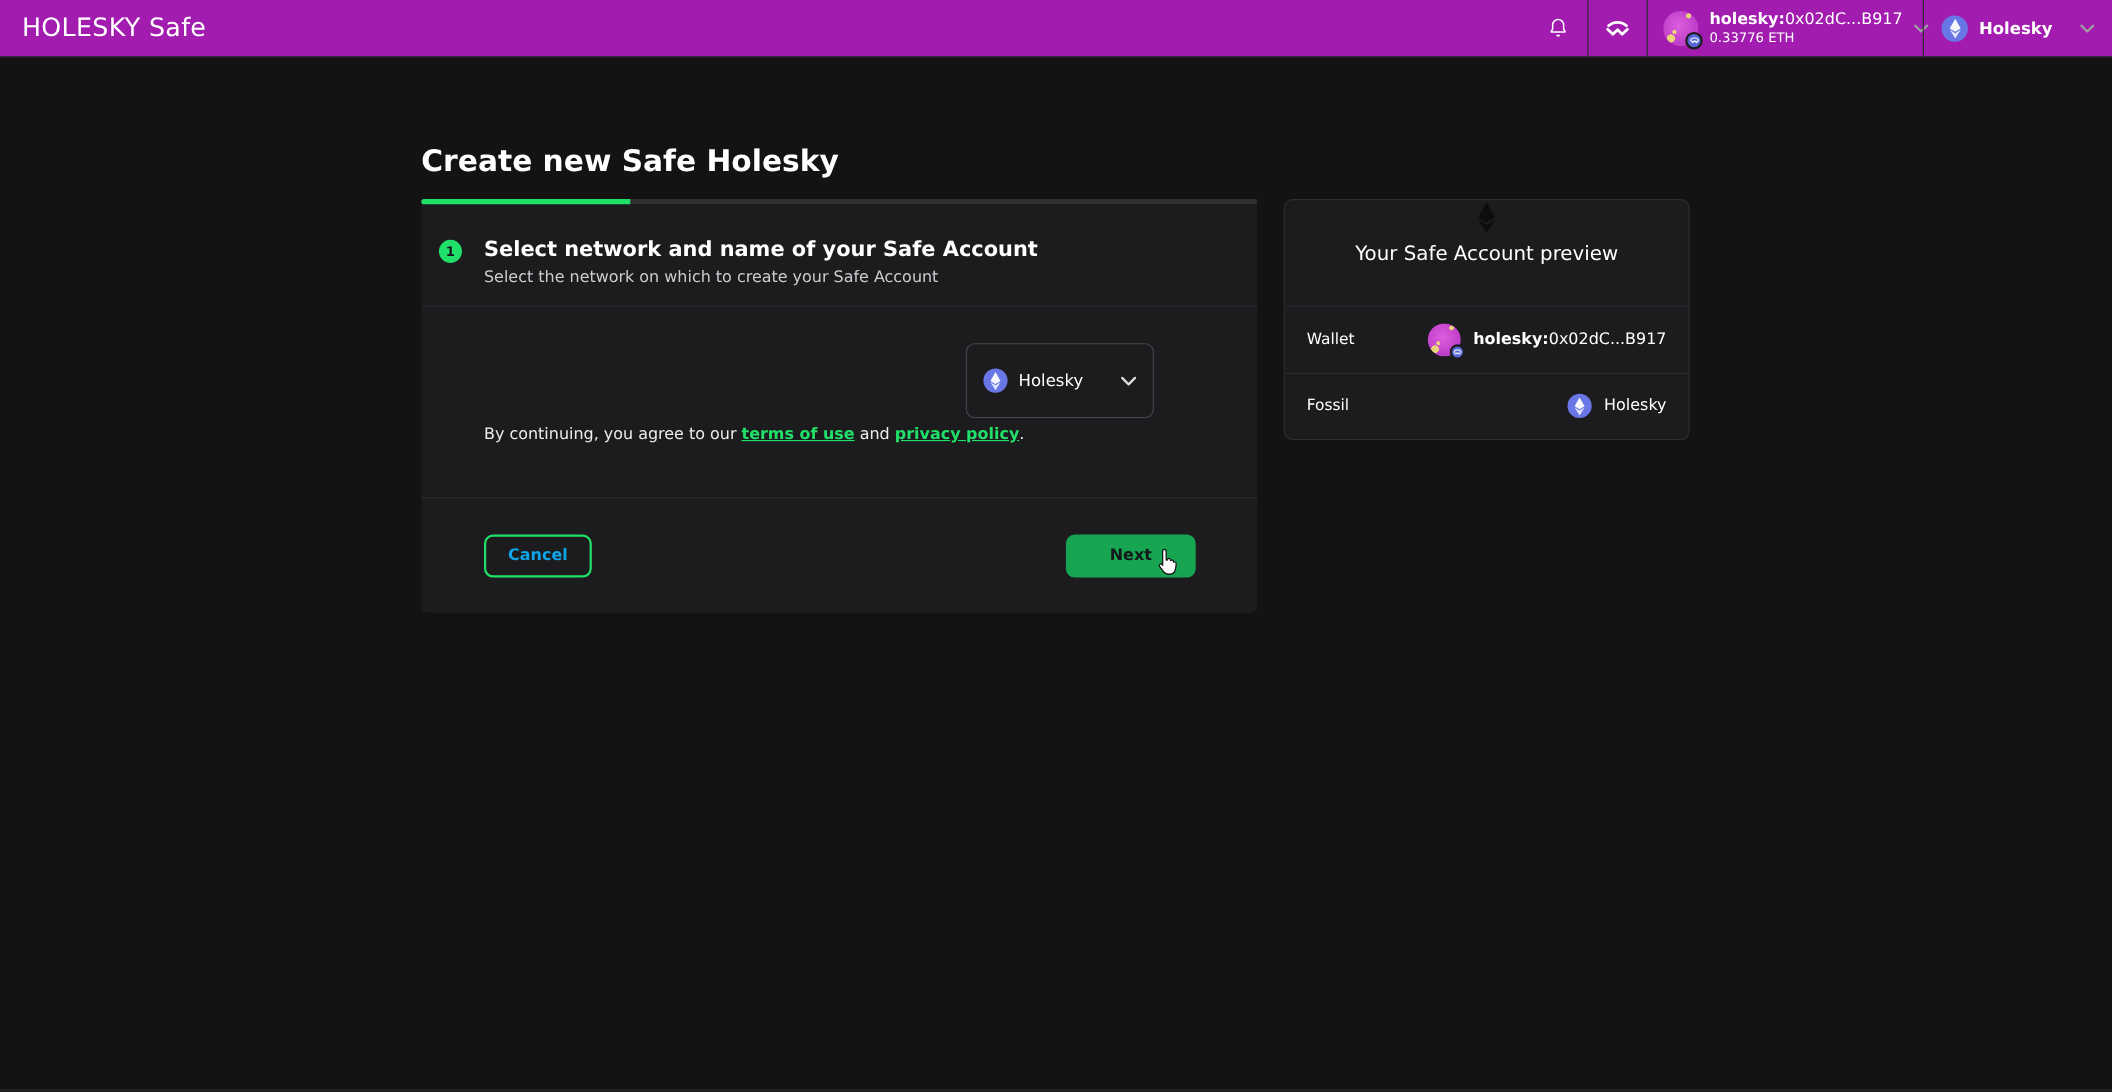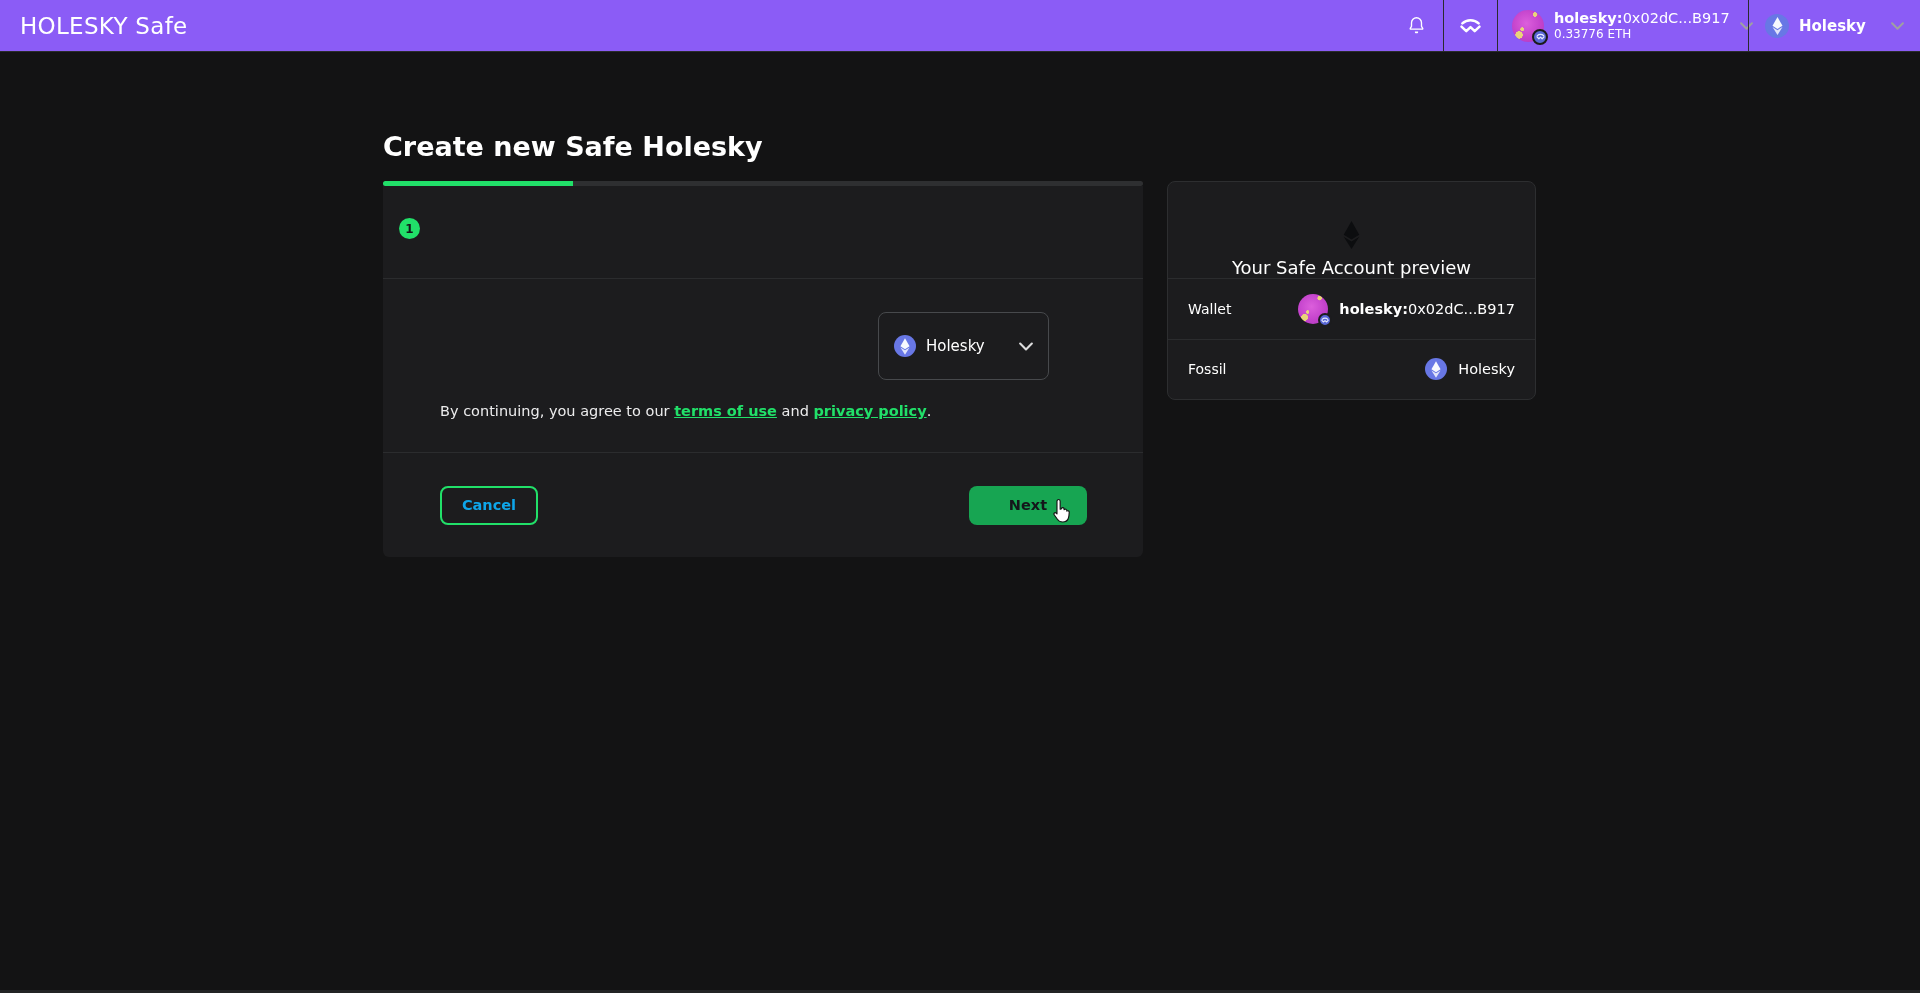--- a/index.html
+++ b/index.html
@@ -4,21 +4,21 @@
 <style>
   * { margin:0; padding:0; box-sizing:border-box; }
   html,body { width:1920px; height:993px; }
   body {
     position:relative; overflow:hidden;
     background:#131314;
     font-family:"DejaVu Sans","Liberation Sans",sans-serif;
     color:#fff;
   }
   
-  .topbar{position:absolute;top:0;left:0;right:0;height:52px;background:#8b5cf6;
+  .topbar{position:absolute;top:0;left:0;right:0;height:52px;background:#a21caf;
     border-bottom:1px solid #2A2B2C;display:flex;align-items:center;z-index:10;}
   .logo{margin-left:20px;font-size:23px;font-weight:500;letter-spacing:.3px;cursor:pointer;}
   .topbar-right{margin-left:auto;display:flex;align-items:stretch;height:100%;}
   .hsec{display:flex;align-items:center;justify-content:center;cursor:pointer;}
   .hsec + .hsec{border-left:1px solid #2A2B2C;}
   .bell-sec{width:53px;}
   .wc-sec{width:54px;}
   .account-sec{width:251px;justify-content:flex-start;padding:0 16px 0 14px;gap:10px;}
   .network-sec{width:172px;justify-content:flex-start;padding:0 16px;gap:10px;}
   .acct-text{display:flex;flex-direction:column;line-height:1.25;}
@@ -62,32 +62,32 @@
   .name-field{position:absolute;left:57px;top:33px;width:428px;height:68px;
     border:1px solid #5E6063;border-radius:8px;}
   .name-label{position:absolute;top:-9px;left:12px;background:#1C1C1E;padding:0 5px;
     font-size:13px;color:#21E069;line-height:17px;}
   .name-input{position:absolute;inset:0;width:100%;height:100%;background:transparent;border:none;outline:none;
     color:#fff;font-size:15.5px;padding:0 46px 0 16px;font-family:inherit;border-radius:8px;}
   .info-wrap{position:absolute;right:13px;top:50%;transform:translateY(-50%);cursor:pointer;display:flex;}
   .network-select{position:absolute;left:495px;top:33px;width:171px;height:68px;border:1px solid #47494C;
     border-radius:8px;display:flex;align-items:center;padding:0 15px;gap:10px;cursor:pointer;}
   .select-value{font-size:15px;}
-  .terms{position:absolute;left:57px;top:124px;font-size:14.5px;color:#ECECED;}
+  .terms{position:absolute;left:57px;top:108px;font-size:14.5px;color:#ECECED;}
   .terms .lnk{color:#21E069;font-weight:700;text-decoration:underline;cursor:pointer;}
   .step-footer{height:104px;display:flex;align-items:center;justify-content:space-between;padding:0 56px 0 57px;}
   .cancel-btn{width:98px;height:39px;background:transparent;border:2px solid #21E069;border-radius:8px;
     color:#0ea5e9;font-weight:700;font-size:14.5px;font-family:inherit;cursor:pointer;}
   .next-btn{width:118px;height:39px;background:#17A552;border:none;border-radius:8px;
     color:#14161A;font-weight:700;font-size:14.5px;font-family:inherit;cursor:pointer;}
   
   .preview-card{position:absolute;left:1167px;top:181px;width:369px;height:219px;background:#1C1C1E;
     border:1px solid #2D2E30;border-radius:8px;display:flex;flex-direction:column;}
   .preview-head{height:97px;border-bottom:1px solid #2B2C2E;display:flex;flex-direction:column;
-    align-items:center;justify-content:flex-end;gap:8px;padding-top:2px;}
+    align-items:center;justify-content:flex-start;gap:8px;padding-top:2px;}
   .preview-title{font-size:18px;font-weight:400;}
   .preview-row{flex:1;display:flex;align-items:center;padding:0 20px;}
   .preview-row.first{border-bottom:1px solid #2B2C2E;}
   .row-label{font-size:14px;}
   .row-value{margin-left:auto;display:flex;align-items:center;gap:11px;font-size:14.5px;}
   .row-value b{font-weight:700;}
   
   .cursor{position:absolute;left:1050px;top:497px;z-index:20;pointer-events:none;}
   .bottom-edge{position:absolute;left:0;right:0;bottom:0;height:3px;background:#222324;}
 </style>
@@ -158,20 +158,24 @@
 <h1 class="page-title">Create new Safe Holesky</h1>
 
 <div class="progress-track">
   <div class="progress-fill" style="width:25%"></div>
 </div>
 
 <section class="step-card">
 
   <div class="step-head">
     <span class="step-badge">1</span>
+    <div>
+      <div class="step-title">Select network and name of your Safe Account</div>
+      <div class="step-sub">Select the network on which to create your Safe Account</div>
+    </div>
   </div>
 
   <div class="step-form">
 
 
     <div class="network-select">
       <span class="eth-circle eth-22">
         <svg width="10" height="17" viewBox="0 0 14 23" fill="none">
           <path d="M7 0 L13.4 11.3 L7 15.2 L0.6 11.3 Z" fill="#FFFFFF" fill-opacity=".95"></path>
           <path d="M7 23 L0.6 12.9 L7 16.8 L13.4 12.9 Z" fill="#FFFFFF" fill-opacity=".8"></path>

